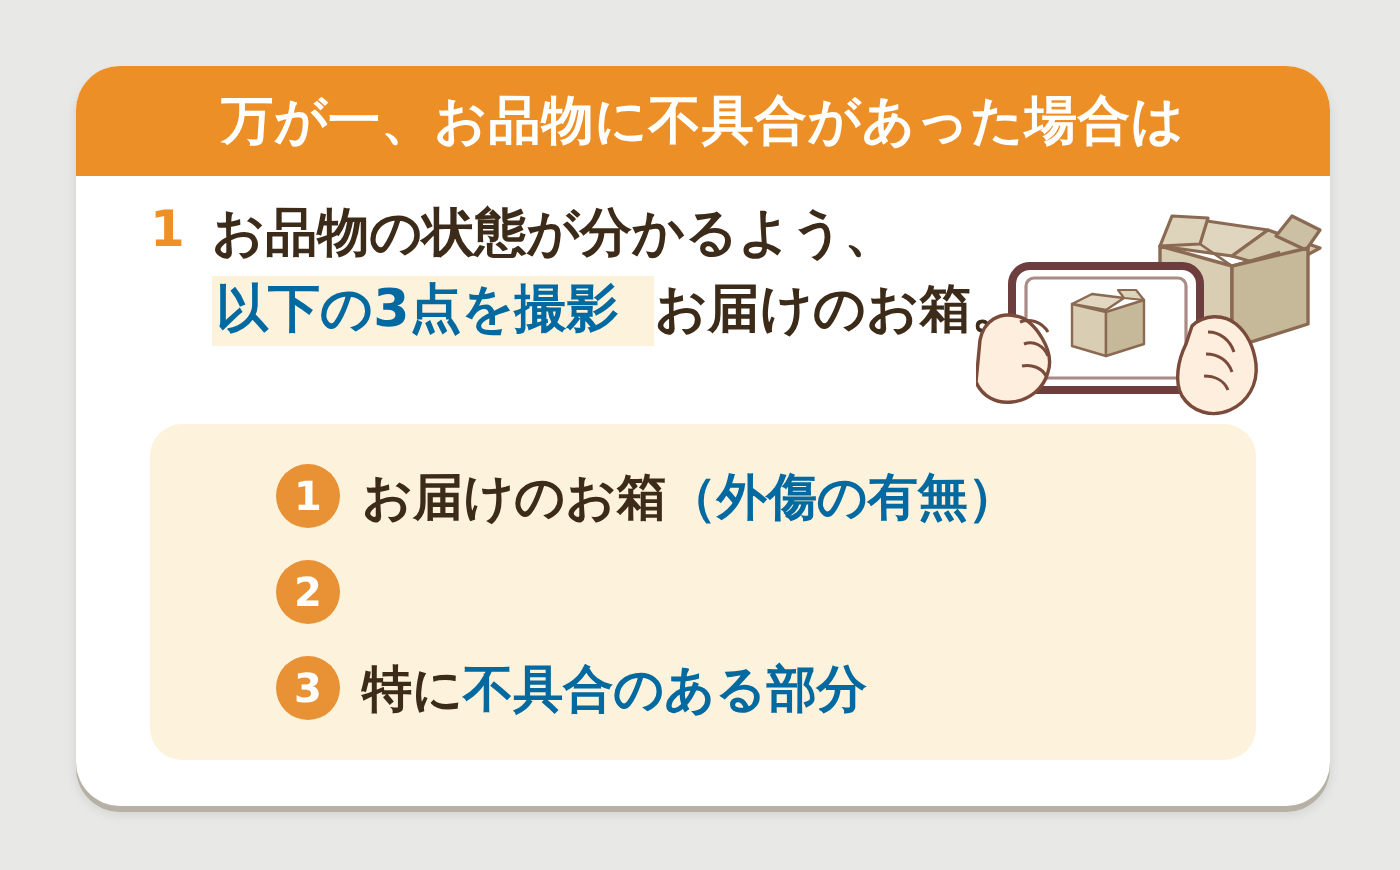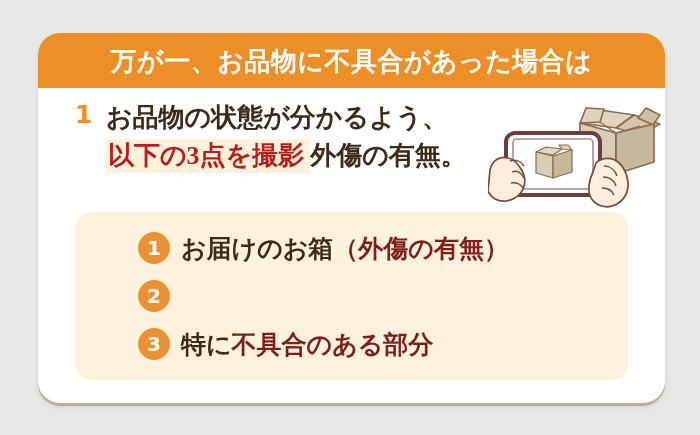--- a/index.html
+++ b/index.html
@@ -79,23 +79,22 @@
   }
   .step-one-line {
     font-size: 26px;
     font-weight: bold;
     color: #3d2b1a;
     line-height: 38px;
     white-space: nowrap;
   }
   .hl {
     background: #fdf3dc;
-    color: #b91c1c;
-    padding: 2px 6px 3px 2px;
-    font-family: Liberation Serif, serif;
+    color: #0369a1;
+    padding: 2px 18px 3px 2px;
   }
 
   
   .illustration {
     position: absolute;
     left: 450px;
     top: 0px;
     width: 177px;
     height: 130px;
   }
@@ -136,39 +135,39 @@
     justify-content: center;
     margin-right: 11px;
     line-height: 1;
   }
   .row-text {
     font-size: 25px;
     font-weight: bold;
     color: #3d2b1a;
     line-height: 1;
   }
-  .row-text .red { color: #7f1d1d; }
+  .row-text .red { color: #0369a1; }
 </style>
 </head>
 <body>
 
 <div id="root">
 
   <div class="card">
 
     <div class="card-header">
       <div class="card-header-title">万が一、お品物に不具合があった場合は</div>
     </div>
 
     <div class="step-one">
       <div class="step-one-num">1</div>
       <div class="step-one-lines">
         <div class="step-one-line">お品物の状態が分かるよう、</div>
         <div class="step-one-line">
-          <span class="hl">以下の3点を撮影</span><span>外傷の有無。</span>
+          <span class="hl">以下の3点を撮影</span><span>お届けのお箱。</span>
         </div>
       </div>
 
       <div class="illustration">
         <svg width="177" height="130" viewBox="0 0 177 130" xmlns="http://www.w3.org/2000/svg">
           <g>
 
             <path d="M92 35 L112 22 L146 27 L128 40 Z" fill="#e0d6c0" stroke="#8a6a52" stroke-width="1.6" stroke-linejoin="round"></path>
             <path d="M128 40 L146 27 L172 36 L152 47 Z" fill="#d3c7ac" stroke="#8a6a52" stroke-width="1.6" stroke-linejoin="round"></path>
 

